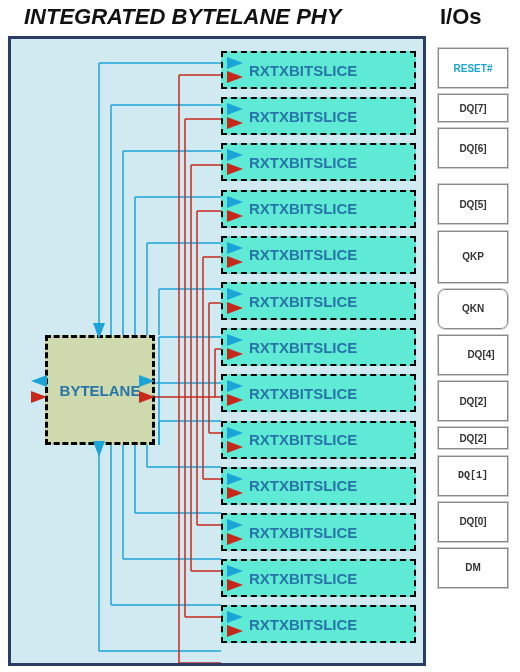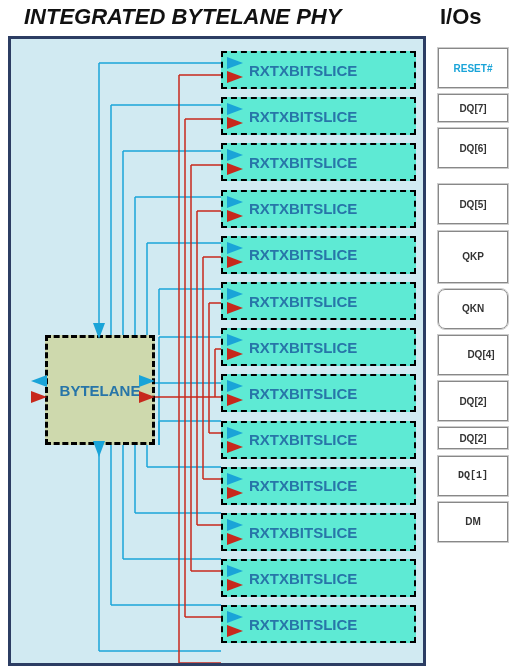--- a/index.html
+++ b/index.html
@@ -314,19 +314,22 @@
         <div class="io-cell" style="height: 40px; margin-bottom: 6.2px;">
           <span>DQ[2]</span>
         </div>
         <div class="io-cell" style="height: 22px; margin-bottom: 6.2px;">
           <span>DQ[2]</span>
         </div>
         <div class="io-cell" style="height: 40px; margin-bottom: 6.2px; font-family: Liberation Mono, monospace;">
           <span>DQ[1]</span>
         </div>
         <div class="io-cell" style="height: 40px; margin-bottom: 6.2px;">
+          <span>DQ[0]</span>
+        </div>
+        <div class="io-cell" style="height: 40px; margin-bottom: 6.2px;">
           <span>DM</span>
         </div>
       </div>
 
 </div>
 
 </div>
 
 </body></html>

